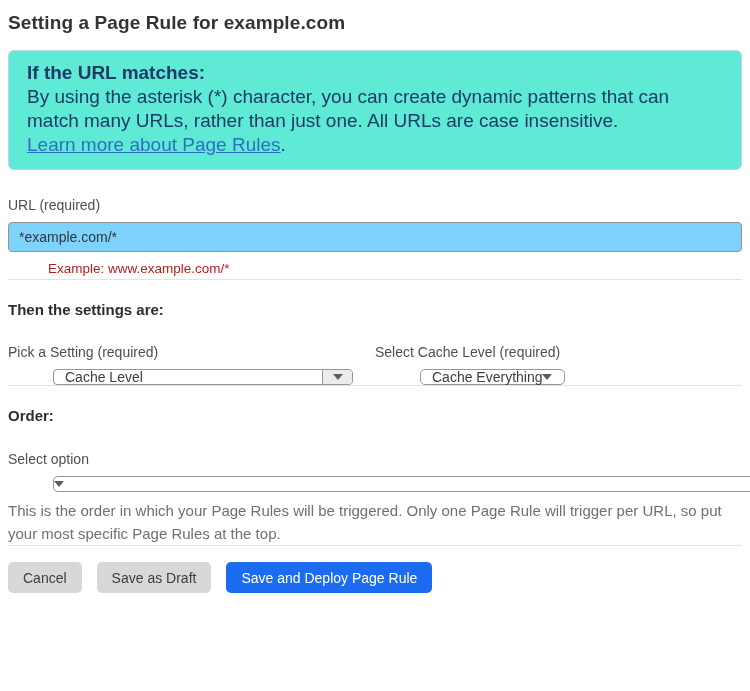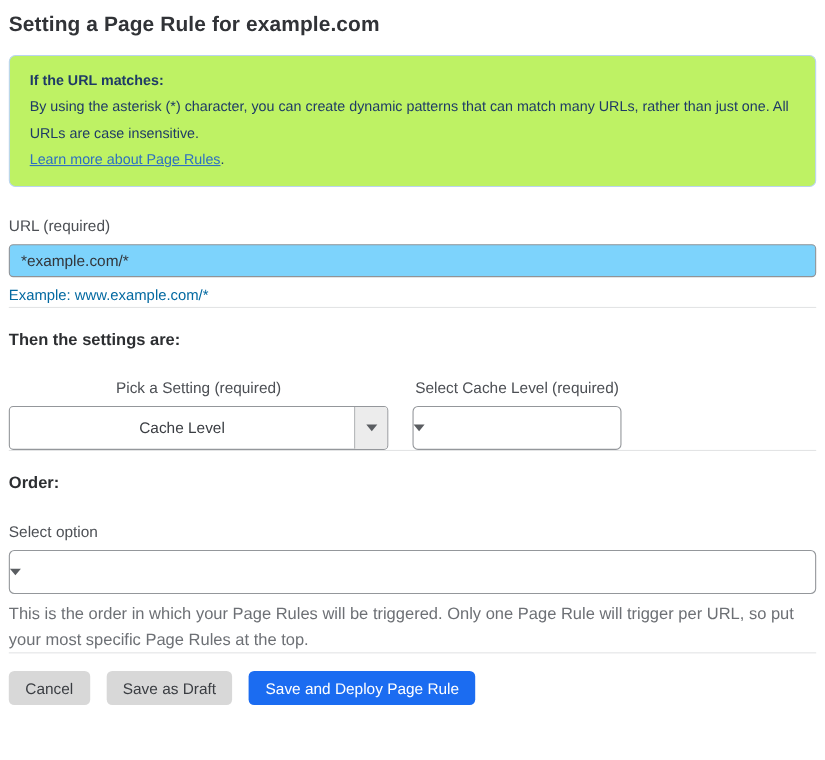--- a/index.html
+++ b/index.html
@@ -17,26 +17,26 @@
   h1.page-title {
     font-size: 19px;
     font-weight: bold;
     color: #313337;
     letter-spacing: 0.1px;
     margin-top: 2px;
   }
 
   .info-box {
     margin-top: 16px;
-    background: #bef264;
+    background: #5eead4;
     border: 1px solid #bad4f1;
     border-radius: 6px;
     padding: 10px 18px 12px 18px;
     color: #1e3a66;
-    font-size: 13px;
+    font-size: 19px;
     line-height: 24px;
   }
   .info-box .info-heading { font-weight: bold; }
   .info-box a.info-link {
     color: #2e6fc2;
     text-decoration: underline;
     cursor: pointer;
   }
   .info-box .link-suffix { color: #1e3a66; }
 
@@ -57,22 +57,23 @@
     padding: 0 10px;
     font-size: 14px;
     color: #33363b;
     font-family: "Liberation Sans", "DejaVu Sans", sans-serif;
     background: #7dd3fc;
     outline: none;
   }
   .helper-text {
     margin-top: 7px;
     font-size: 13.5px;
-    color: #0369a1;
+    color: #b91c1c;
     line-height: 20px;
+    margin-left: 40px;
   }
 
   hr.divider {
     border: none;
     border-top: 1px solid #e3e4e5;
     margin: 0;
   }
   .divider-1 { margin-top: 25px; }
   .divider-2 { margin-top: 15px; }
   .divider-3 { margin-top: 9px; }
@@ -81,35 +82,35 @@
     font-size: 15px;
     font-weight: bold;
     color: #2c2e31;
     margin-top: 21px;
   }
 
   .settings-row {
     display: flex;
     margin-top: 25px;
     gap: 22px;
-    text-align: center;
   }
   .setting-col-1 { width: 345px; }
   .setting-col-2 { width: 190px; }
 
   .select {
     margin-top: 8px;
-    height: 40px;
+    height: 16px;
     border: 1px solid #94979b;
     background: #ffffff;
     display: flex;
     align-items: center;
     cursor: pointer;
     font-size: 14px;
     color: #3a3d42;
+    margin-left: 45px;
   }
   .select .select-value {
     flex: 1;
     padding: 0 11px;
     white-space: nowrap;
     overflow: hidden;
   }
   .tri {
     width: 0; height: 0;
     border-left: 5px solid transparent;
@@ -193,20 +194,21 @@
       <div class="select select-split">
         <span class="select-value">Cache Level</span>
         <span class="arrow-seg">
             <span class="tri"></span>
           </span>
       </div>
     </div>
     <div class="setting-col-2">
       <div class="field-label">Select Cache Level (required)</div>
       <div class="select select-rounded">
+        <span class="select-value">Cache Everything</span>
         <span class="arrow-inline">
             <span class="tri"></span>
           </span>
       </div>
     </div>
   </div>
 
 
   <hr class="divider divider-2">
 

